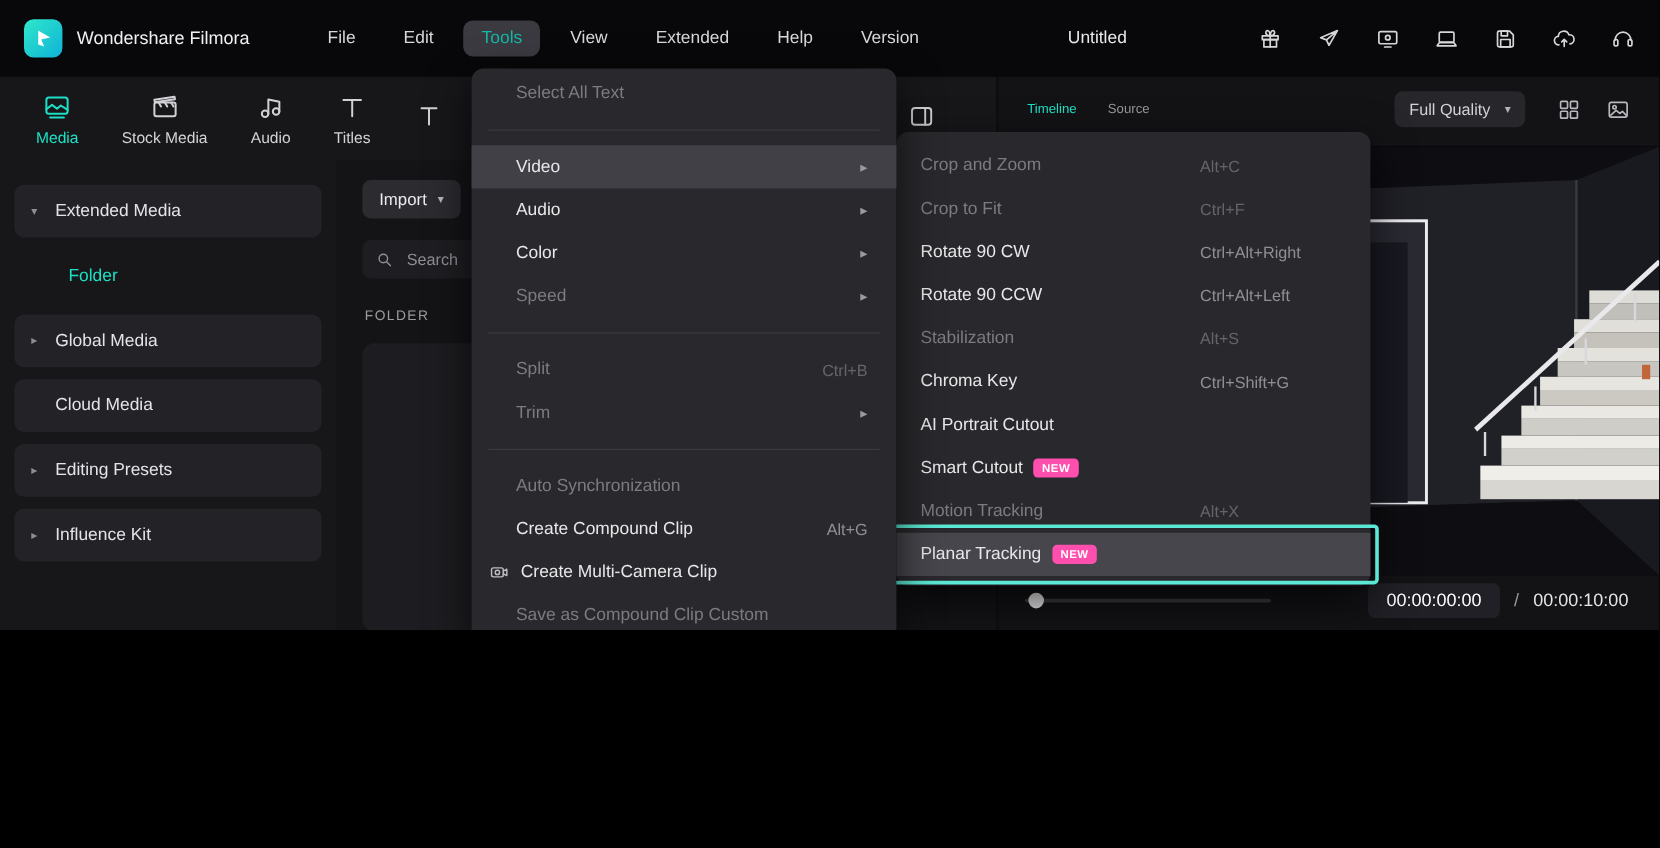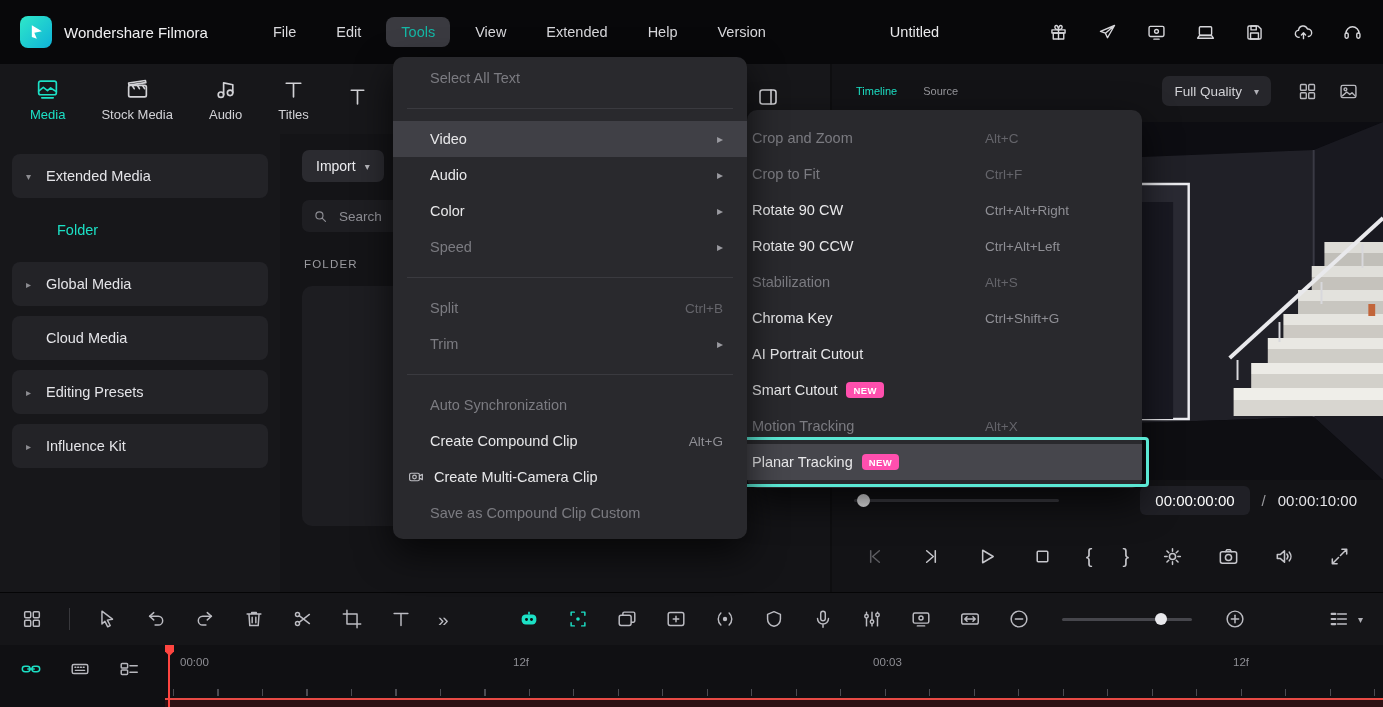--- a/index.html
+++ b/index.html
@@ -1,16 +1,16 @@
 <!DOCTYPE html>
 <html><head>
 <meta charset="utf-8">
 <style>
   html,body{margin:0;padding:0;background:#000;}
-  .app{position:relative;width:1383px;height:707px;background:#0e0e10;overflow:hidden;
+  .app{position:relative;width:1383px;height:525px;background:#0e0e10;overflow:hidden;
        font-family:"Liberation Sans",sans-serif;color:#e6e6e8;cursor:default;-webkit-user-select:none;user-select:none;}
   .ic{stroke:currentColor;fill:none;stroke-width:1.6;stroke-linecap:round;stroke-linejoin:round;}
 
   
   .titlebar{position:absolute;top:0;left:0;right:0;height:64px;background:#08080a;display:flex;align-items:center;
             padding:0 20px;box-sizing:border-box;}
   .logo{width:32px;height:32px;border-radius:8px;background:linear-gradient(135deg,#2fe8c9,#0fb2d8);
         display:flex;align-items:center;justify-content:center;margin-right:12px;flex:0 0 auto;}
   .app-name{font-size:15px;color:#f0f0f2;white-space:nowrap;}
   .menubar{display:flex;margin-left:50px;gap:10px;align-items:center;}
@@ -83,21 +83,21 @@
   .m-row{height:36px;display:flex;align-items:center;padding:0 24px 0 37px;font-size:14.5px;color:#e8e8ea;}
   .m-row.active{background:#404046;}
   .m-row.disabled{color:#7b7b81;}
   .m-arrow{margin-left:auto;color:#9a9aa0;font-size:12px;}
   .m-short{margin-left:auto;color:#8f8f95;font-size:13.5px;}
   .m-row.disabled .m-short{color:#64646a;}
   .m-div{height:1px;background:#3a3a3f;margin:12px 14px;}
   .m-ic{margin-right:9px;display:flex;color:#bdbdc2;}
   .m-ic svg{width:18px;height:18px;}
   .video-submenu{left:747px;top:110px;width:395px;padding:10px 0 8px;z-index:55;overflow:visible;}
-  .s-row{position:relative;height:36px;display:flex;align-items:center;padding:0 5px;font-size:14.5px;color:#e8e8ea;}
+  .s-row{position:relative;height:36px;display:flex;align-items:center;padding:0 20px;font-size:14.5px;color:#e8e8ea;}
   .s-label{width:233px;display:flex;align-items:center;gap:9px;flex:0 0 auto;}
   .s-short{color:#8f8f95;font-size:13.5px;}
   .s-row.disabled{color:#7b7b81;}
   .s-row.disabled .s-short{color:#64646a;}
   .s-row.hl{background:#46464c;align-items:center;}
   .hl-box{position:absolute;left:-9px;right:-7px;top:-7px;bottom:-7px;border:3px solid #5be8d4;border-radius:4px;pointer-events:none;}
   .badge{background:#ff4fae;color:#fff;font-size:9.5px;font-weight:700;padding:2.5px 7px;border-radius:4px;letter-spacing:.4px;}
 
   
   .toolbar{position:absolute;top:592px;left:0;right:0;height:53px;background:#151518;border-top:1px solid #050506;

